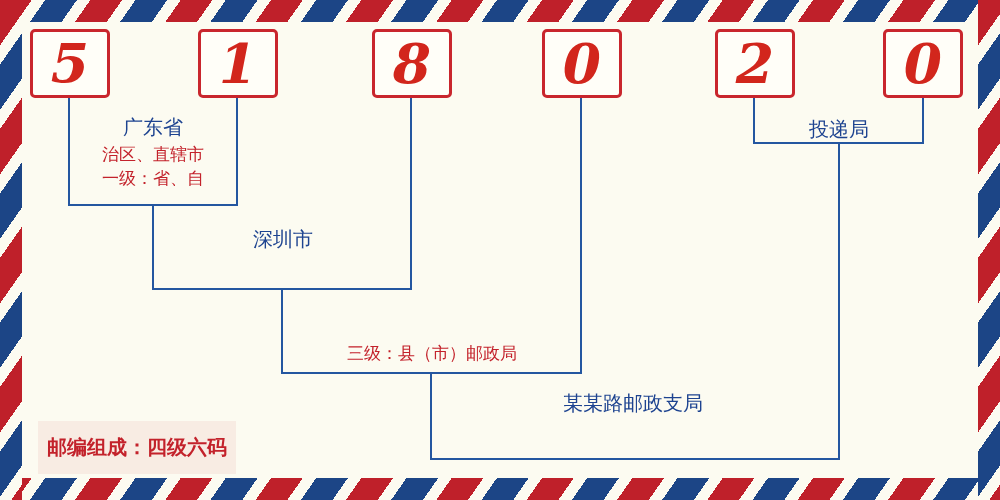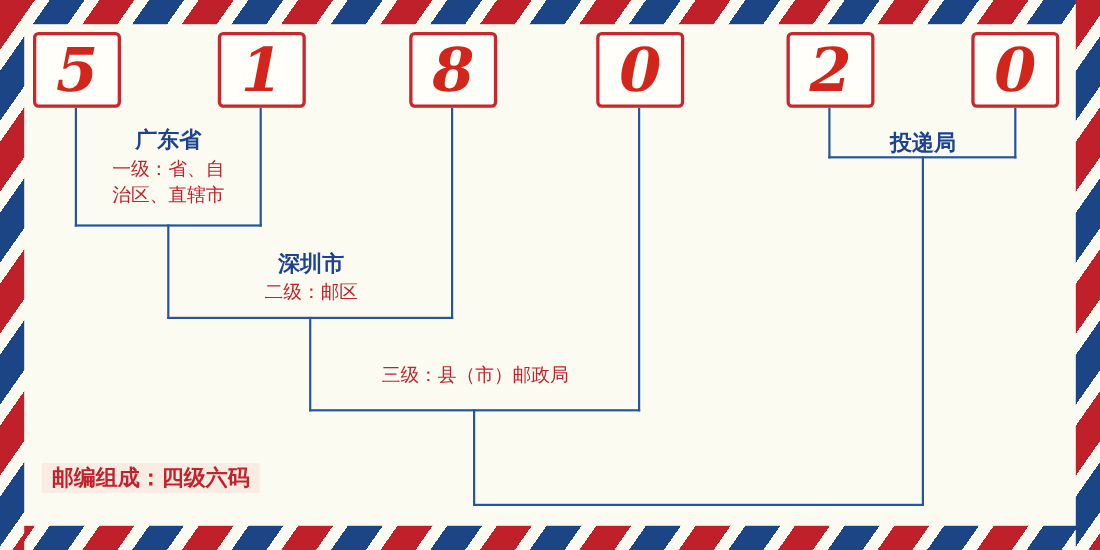--- a/index.html
+++ b/index.html
@@ -36,33 +36,33 @@
     font-size:55px; line-height:1;
     color:#d2261c;
   }
 
   .vline, .hline { position:absolute; background:#2456a0; }
   .vline { width:2px; }
   .hline { height:2px; }
 
   .region-name {
     position:absolute; transform:translateX(-50%);
-    color:#1d4390; font-weight:bold; font-size:20px;
+    color:#1d4390; font-weight:normal; font-size:20px;
     white-space:nowrap;
   }
   .level-desc {
     position:absolute; transform:translateX(-50%);
     color:#c3222b; font-size:17px; line-height:24px;
     text-align:center; white-space:nowrap;
   }
   .footer-label {
     position:absolute; left:38px; top:421px;
     color:#c3222b; font-weight:bold; font-size:20px;
     background:#f8ece3;
-    padding:0 9px;
+    padding:13px 9px;
     white-space:nowrap;
     text-align:right;
   }
 </style>
 </head>
 <body>
 
 <div class="canvas">
 
   <div class="border-strip top"></div>
@@ -104,27 +104,27 @@
   <div class="vline" style="left:753px; top:98px;  height:46px"></div>
   <div class="hline" style="left:753px; top:142px; width:171px"></div>
   <div class="vline" style="left:922px; top:98px;  height:46px"></div>
 
   <div class="vline" style="left:430px; top:372px; height:88px"></div>
   <div class="hline" style="left:430px; top:458px; width:410px"></div>
   <div class="vline" style="left:838px; top:142px; height:318px"></div>
 
   <div class="region-name" style="left:153px; top:114px">广东省</div>
   <div class="level-desc" style="left:153px; top:142px">
+    <div>治区、直辖市</div>
     <div>一级：省、自</div>
-    <div>治区、直辖市</div>
   </div>
 
   <div class="region-name" style="left:283px; top:226px">深圳市</div>
-  <div class="level-desc" style="left:283px; top:254px">二级：邮区</div>
 
-  <div class="level-desc" style="left:432px; top:329px">三级：县（市）邮政局</div>
+  <div class="level-desc" style="left:432px; top:341px">三级：县（市）邮政局</div>
 
+  <div class="region-name" style="left:633px; top:390px">某某路邮政支局</div>
 
   <div class="region-name" style="left:839px; top:116px">投递局</div>
 
   <div class="footer-label">邮编组成：四级六码</div>
 
 </div>
 
 </body></html>

